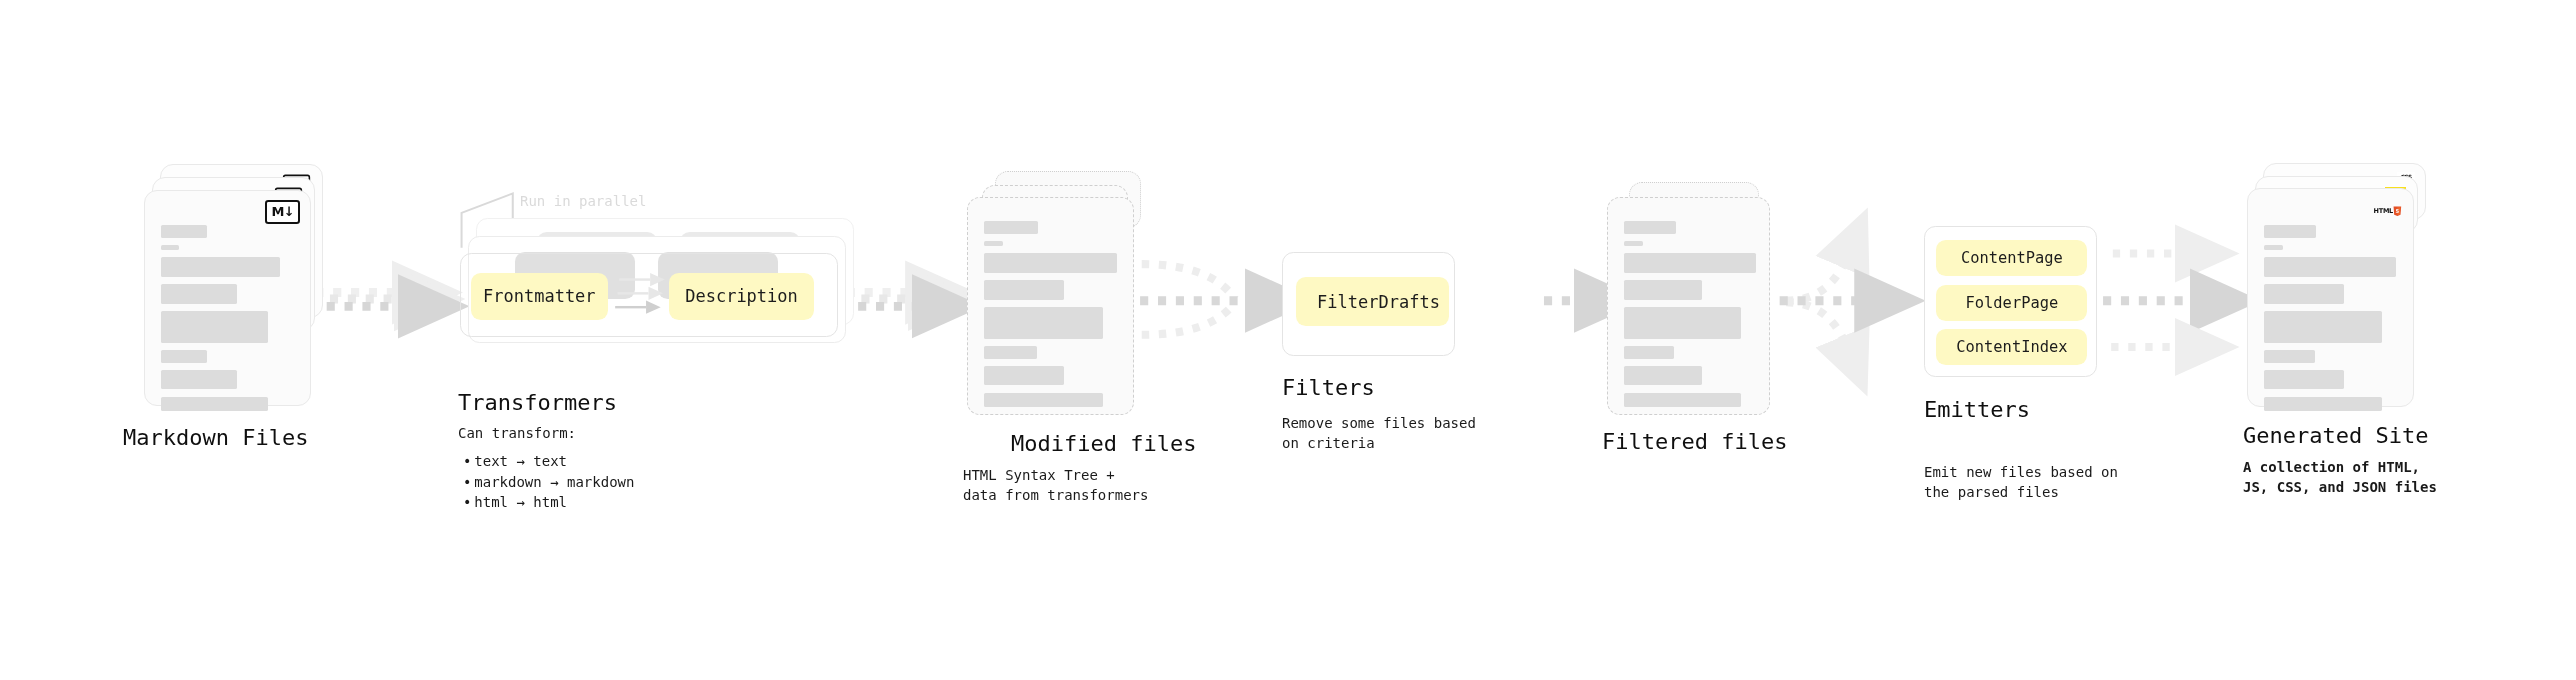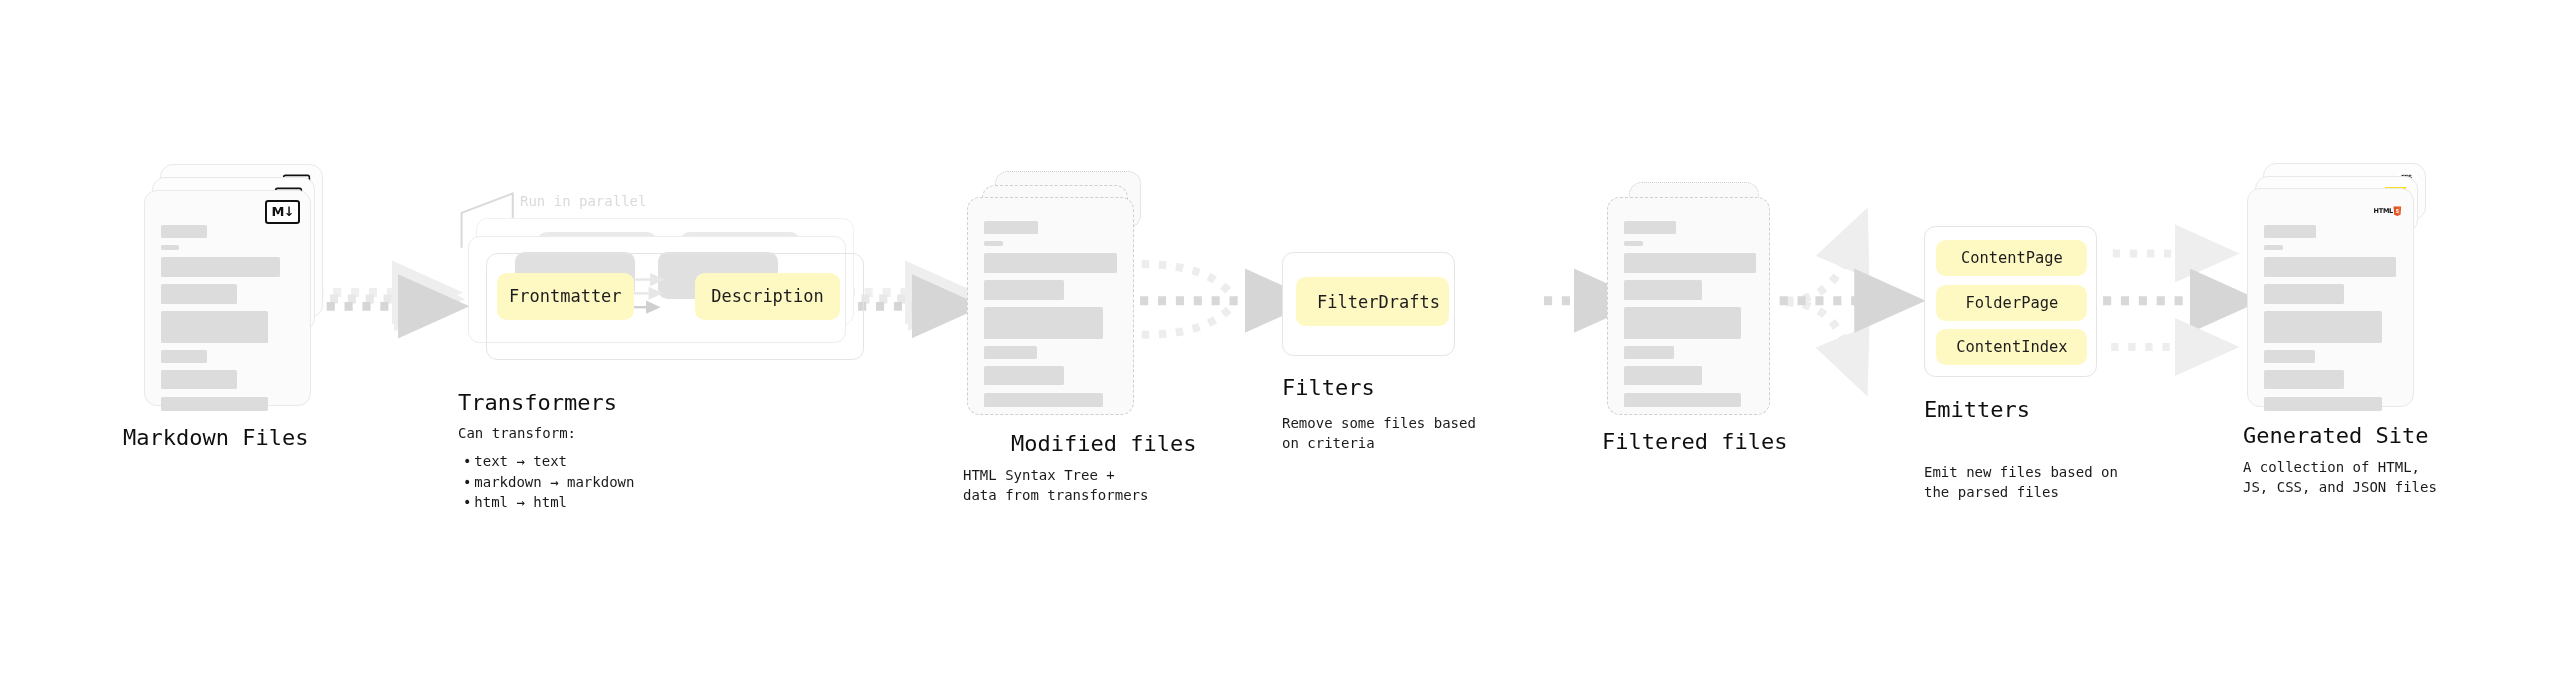--- a/index.html
+++ b/index.html
@@ -276,21 +276,21 @@
       </marker>
       <marker id="tah2" markerWidth="8" markerHeight="8" refX="0" refY="3" orient="auto" markerUnits="strokeWidth">
         <path d="M0,0.3 L6,3 L0,5.7 Z" fill="#cfcfcf"></path>
       </marker>
     </defs>
     <path d="M762,344 L800,344" stroke="#e7e7e7" stroke-width="3" fill="none" marker-end="url(#tah1)"></path>
     <path d="M760,361 L798,361" stroke="#e7e7e7" stroke-width="3" fill="none" marker-end="url(#tah1)"></path>
     <path d="M757,378 L795,378" stroke="#cfcfcf" stroke-width="3" fill="none" marker-end="url(#tah2)"></path>
   </svg>
 
-  <div class="group-box" style="left:486px; top:253px; width:378px; height:107px; border-color:#e4e4e4; background:transparent;padding-left:48px;">
+  <div class="group-box" style="left:460px; top:253px; width:378px; height:84px; border-color:#e4e4e4; background:transparent;padding-left:48px;">
     <div class="pill" style="left:9.8px; top:18.7px; width:137px; height:47px;">Frontmatter</div>
     <div class="pill" style="left:208px; top:18.7px; width:145px; height:47px;">Description</div>
   </div>
 
   <div class="caption-title" style="left:458px; top:390px;">Transformers</div>
 
   <div class="caption-list" style="left:458px; top:423px;">
     <div class="lead">Can transform:</div>
     <ul>
       <li>text → text</li>
@@ -375,17 +375,17 @@
         <div class="doc-line" style="width:132px;height:19.5px;"></div>
         <div class="doc-line" style="width:80px;height:19.5px;"></div>
         <div class="doc-line" style="width:118px;height:32px;"></div>
         <div class="doc-line" style="width:51px;height:12.2px;"></div>
         <div class="doc-line" style="width:80px;height:19.5px;"></div>
         <div class="doc-line" style="width:118px;height:14.6px;"></div>
       </div>
     </div>
   </div>
   <div class="caption-title" style="left:2243px; top:423px;">Generated Site</div>
-  <div class="caption-sub" style="left:2243px; top:457px;">A collection of HTML,
+  <div class="caption-sub" style="left:2243px; top:457px;font-weight:bold;">A collection of HTML,
 JS, CSS, and JSON files</div>
 
 </div>
 
 
 </body></html>

